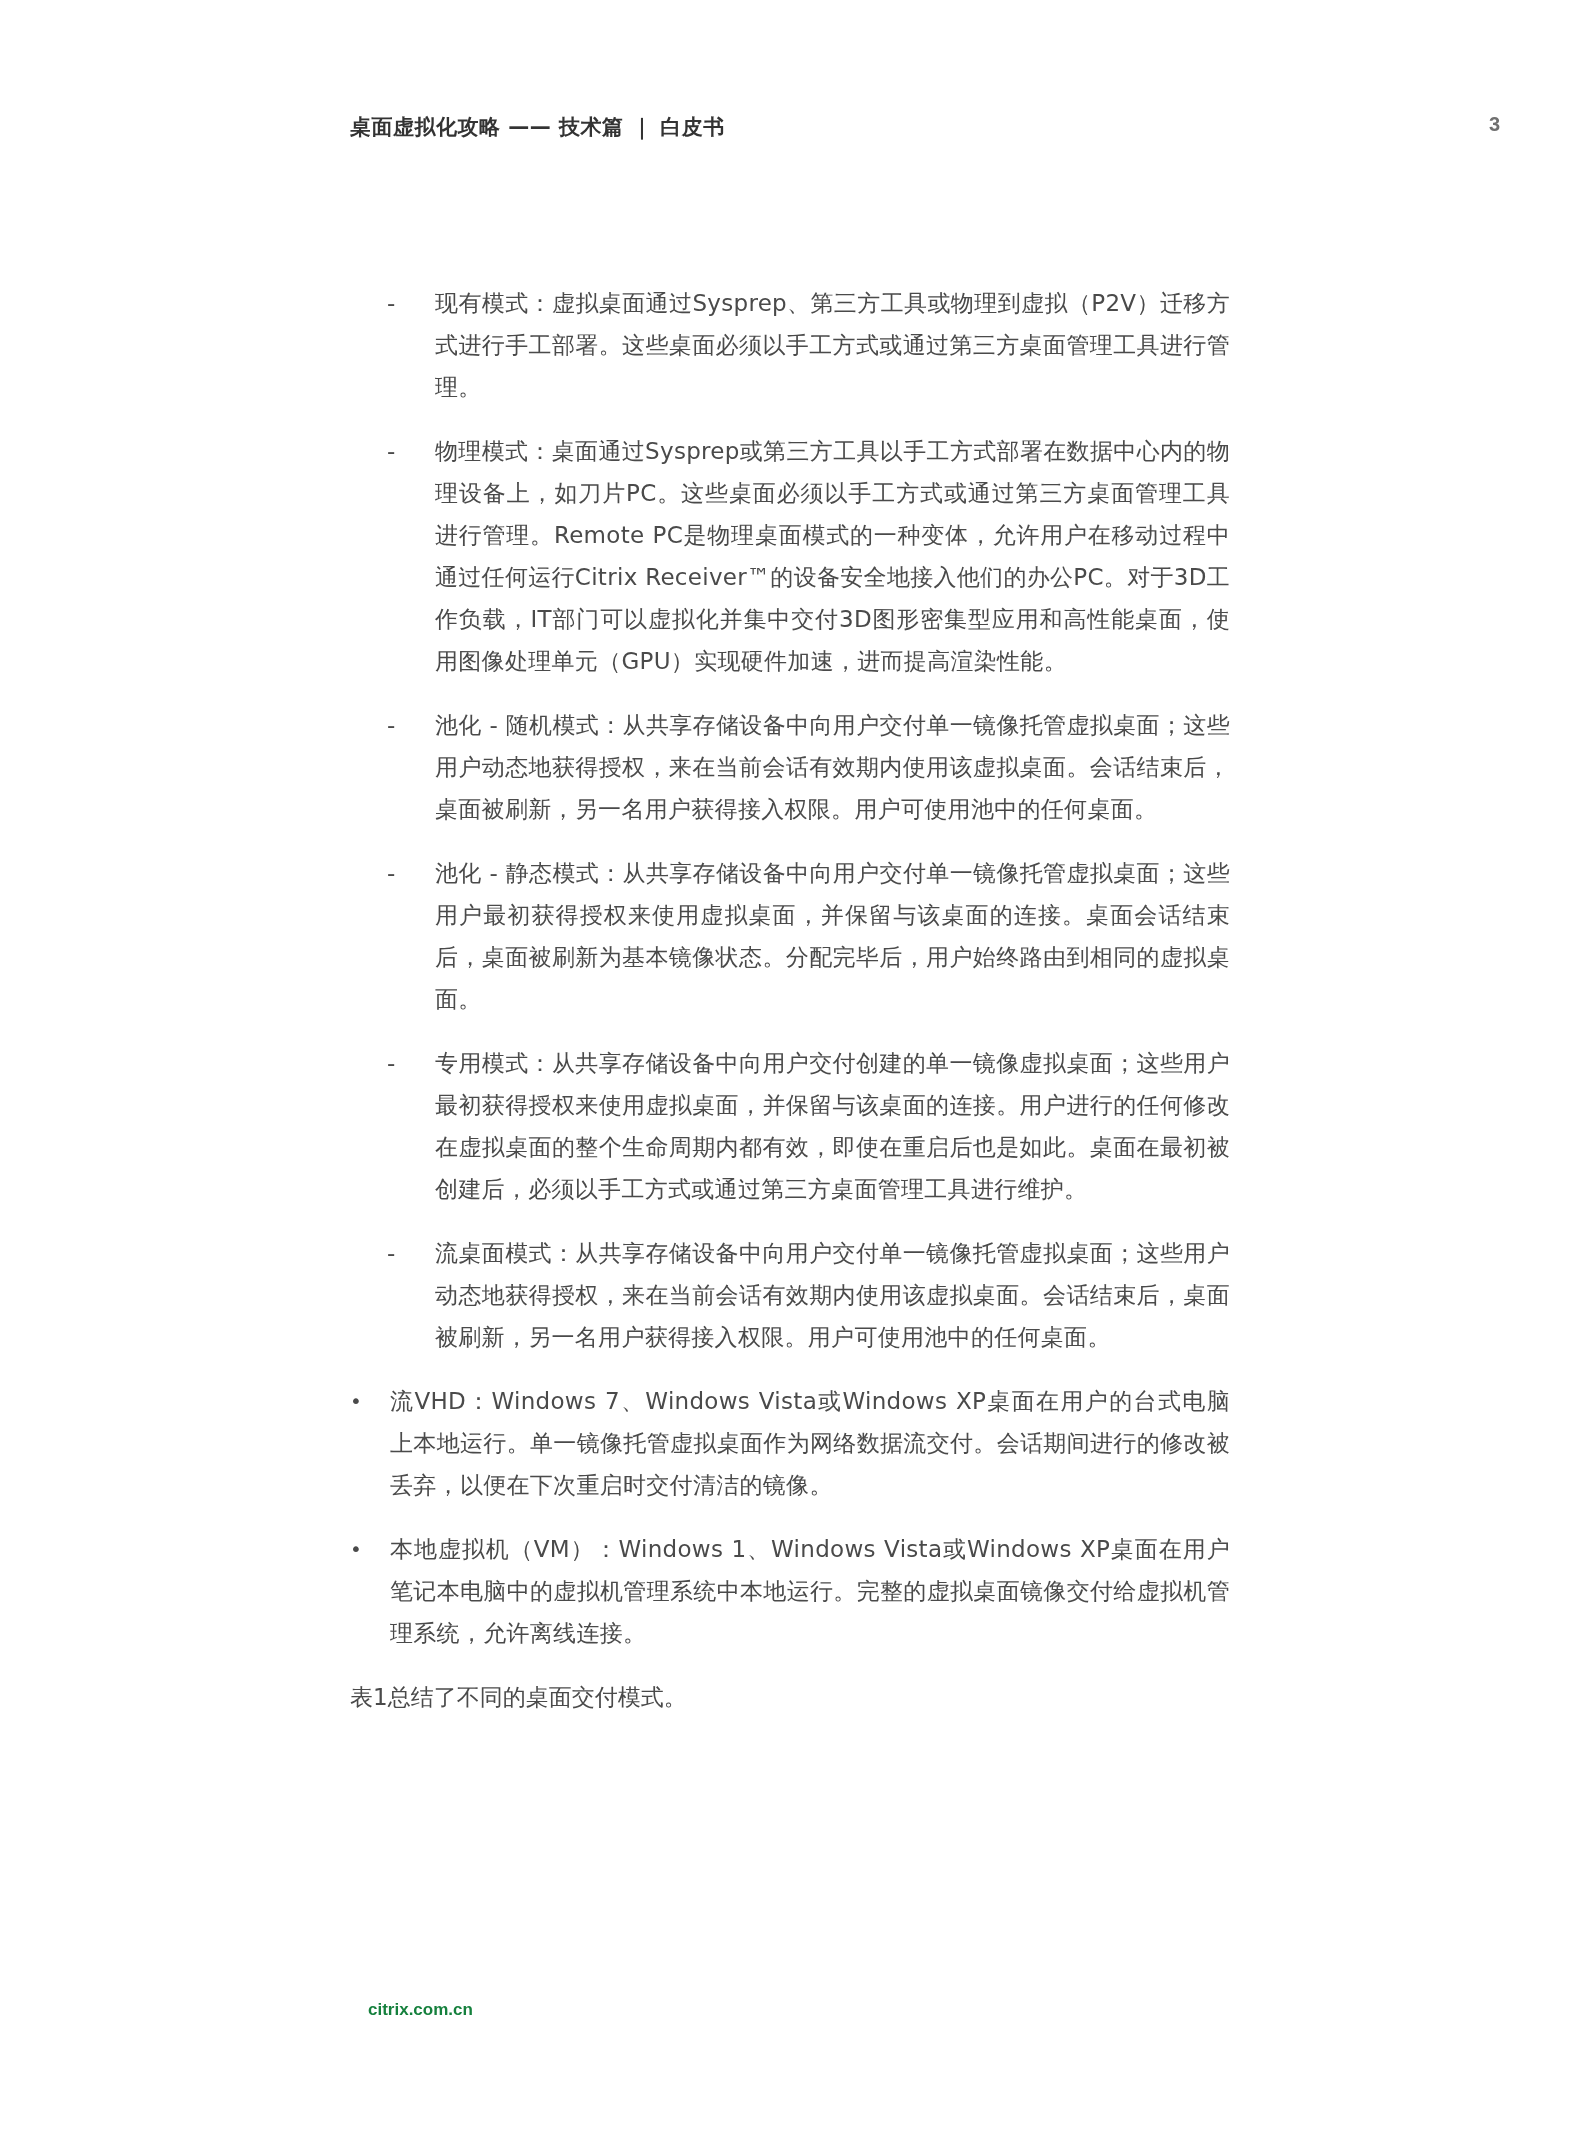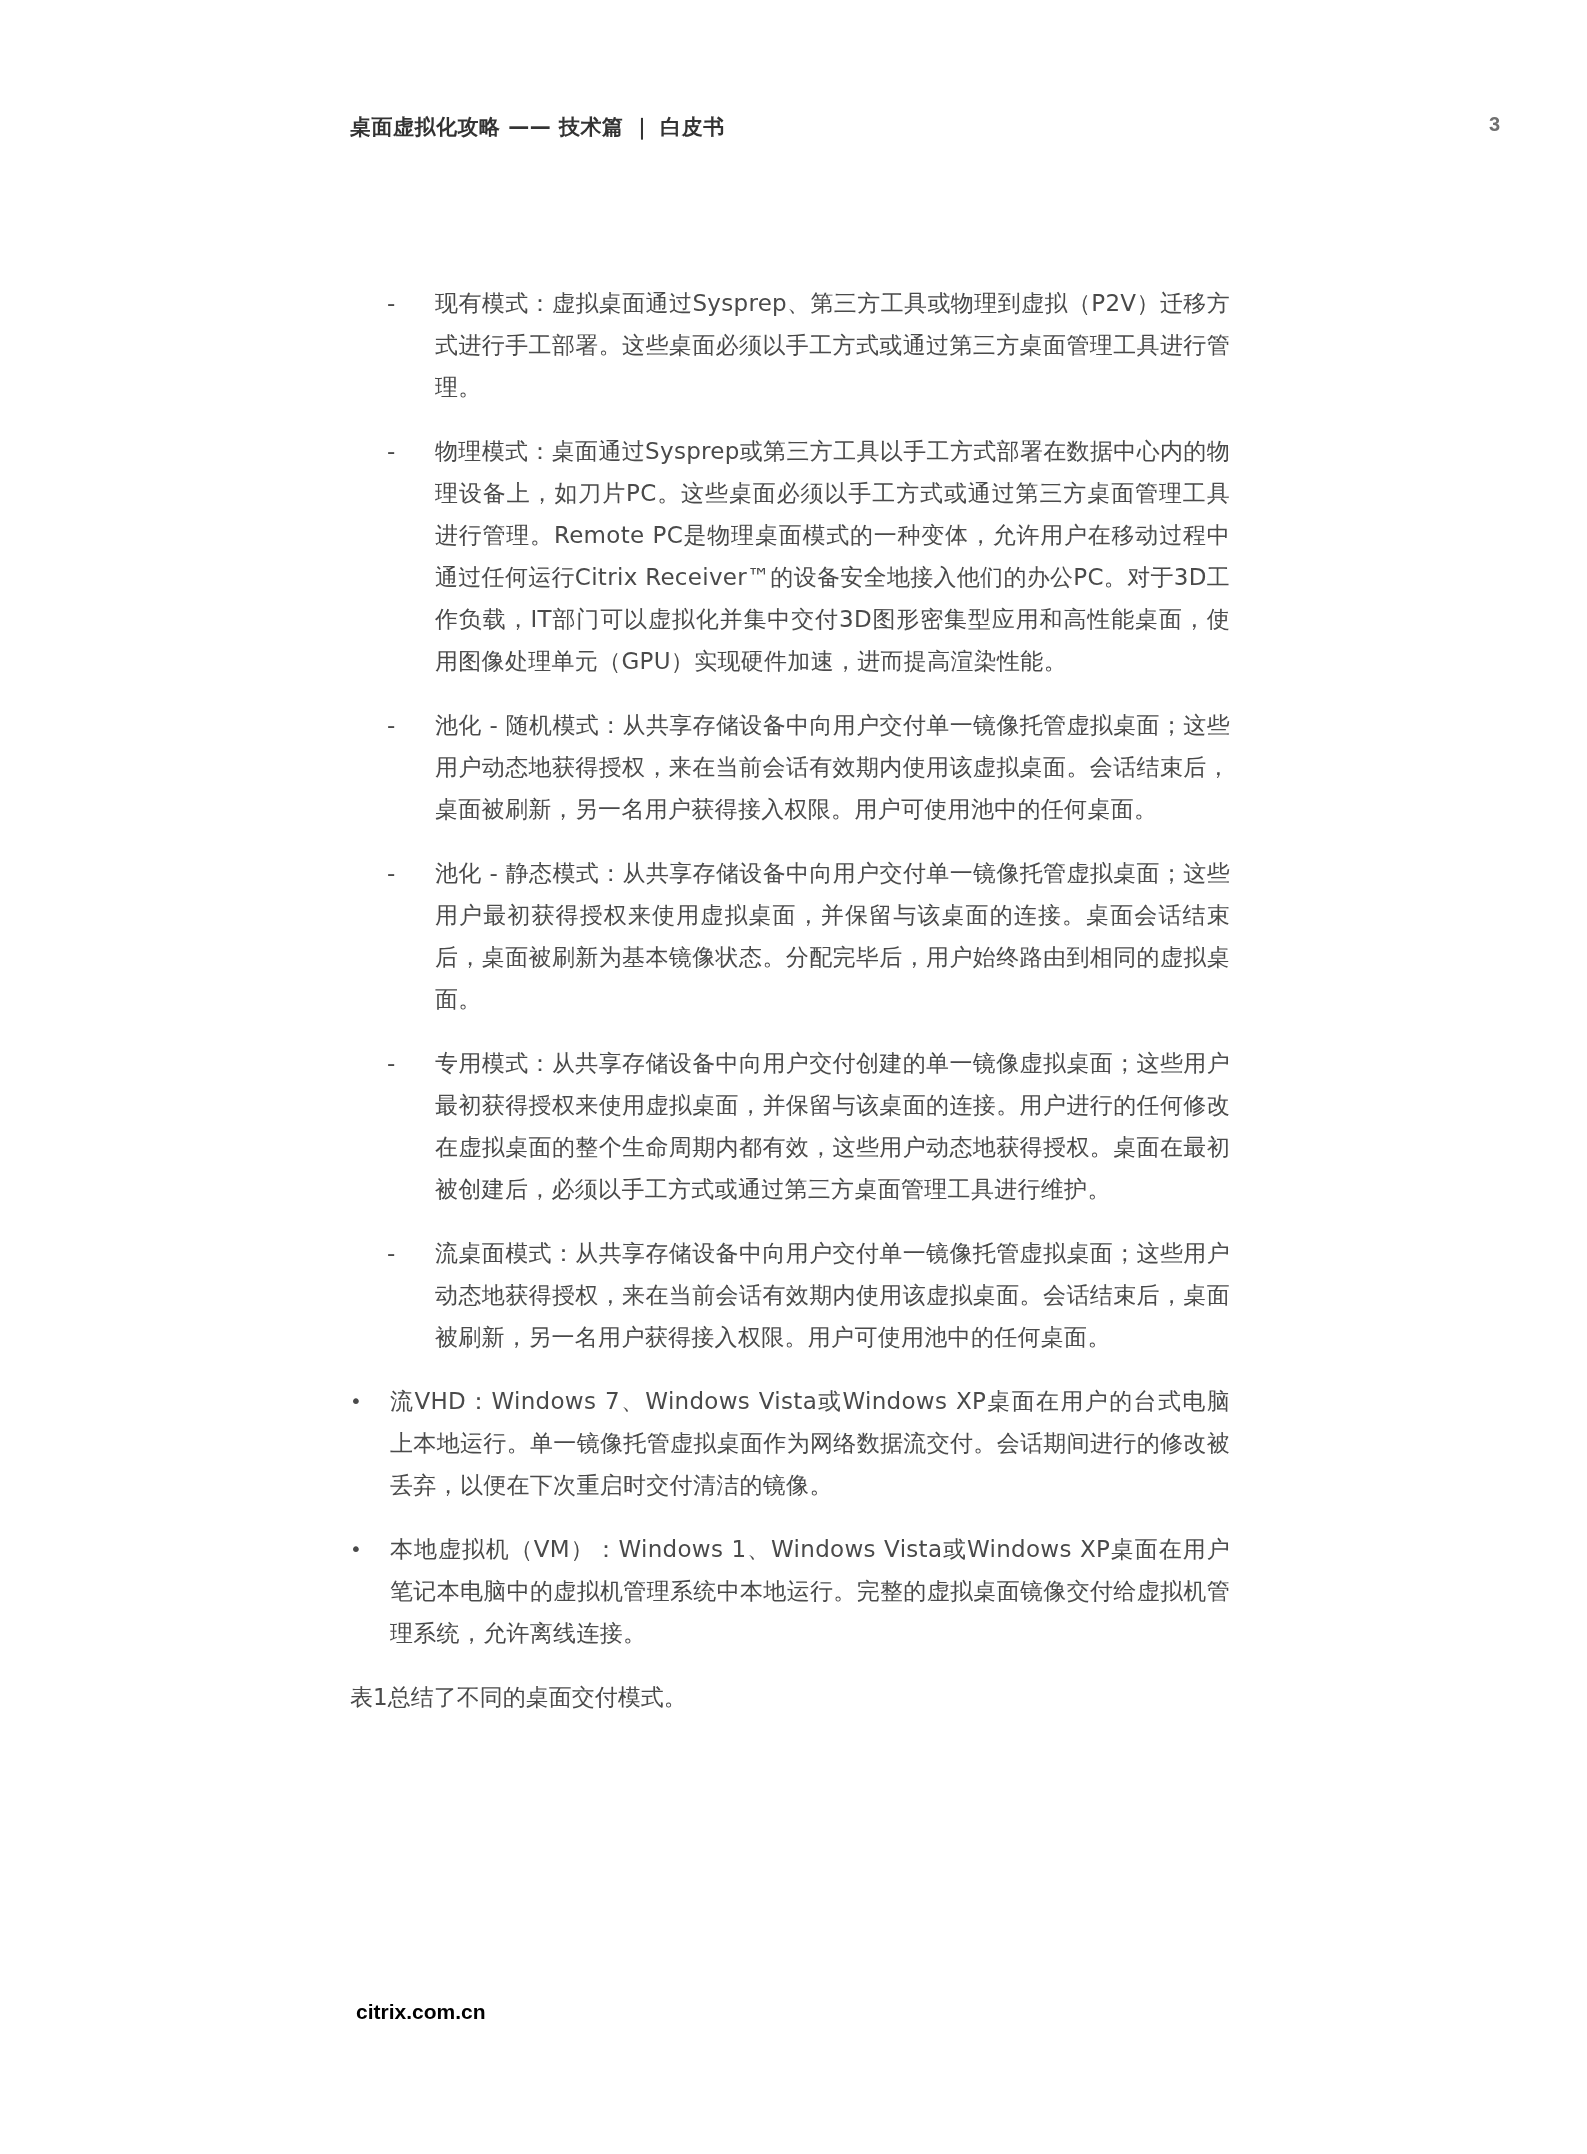--- a/index.html
+++ b/index.html
@@ -77,26 +77,26 @@
       letter-spacing: 0.3px;
     }
     .summary {
       font-size: 23px;
       line-height: 42px;
       color: #4a4a4a;
       margin-top: 6px;
     }
     .footer {
       position: absolute;
-      left: 356px;
+      left: 368px;
       top: 2000px;
       font-family: "Liberation Sans", sans-serif;
-      font-size: 21px;
+      font-size: 17px;
       font-weight: bold;
-      color: #000000;
+      color: #15803d;
     }
   </style>
 </head>
 <body>
 
 <header class="header">
   <div class="header-title">桌面虚拟化攻略 —— 技术篇 ｜ 白皮书</div>
   <div class="page-number">3</div>
 </header>
 
@@ -112,21 +112,21 @@
   <div class="item sub">
     <span class="marker">-</span>
     <span class="text">池化 - 随机模式：从共享存储设备中向用户交付单一镜像托管虚拟桌面；这些用户动态地获得授权，来在当前会话有效期内使用该虚拟桌面。会话结束后，桌面被刷新，另一名用户获得接入权限。用户可使用池中的任何桌面。</span>
   </div>
   <div class="item sub">
     <span class="marker">-</span>
     <span class="text">池化 - 静态模式：从共享存储设备中向用户交付单一镜像托管虚拟桌面；这些用户最初获得授权来使用虚拟桌面，并保留与该桌面的连接。桌面会话结束后，桌面被刷新为基本镜像状态。分配完毕后，用户始终路由到相同的虚拟桌面。</span>
   </div>
   <div class="item sub">
     <span class="marker">-</span>
-    <span class="text">专用模式：从共享存储设备中向用户交付创建的单一镜像虚拟桌面；这些用户最初获得授权来使用虚拟桌面，并保留与该桌面的连接。用户进行的任何修改在虚拟桌面的整个生命周期内都有效，这些用户动态地获得授权。桌面在最初被创建后，必须以手工方式或通过第三方桌面管理工具进行维护。</span>
+    <span class="text">专用模式：从共享存储设备中向用户交付创建的单一镜像虚拟桌面；这些用户最初获得授权来使用虚拟桌面，并保留与该桌面的连接。用户进行的任何修改在虚拟桌面的整个生命周期内都有效，即使在重启后也是如此。桌面在最初被创建后，必须以手工方式或通过第三方桌面管理工具进行维护。</span>
   </div>
   <div class="item sub">
     <span class="marker">-</span>
     <span class="text">流桌面模式：从共享存储设备中向用户交付单一镜像托管虚拟桌面；这些用户动态地获得授权，来在当前会话有效期内使用该虚拟桌面。会话结束后，桌面被刷新，另一名用户获得接入权限。用户可使用池中的任何桌面。</span>
   </div>
 
   <div class="item main">
     <span class="marker">•</span>
     <span class="text">流VHD：Windows 7、Windows Vista或Windows XP桌面在用户的台式电脑上本地运行。单一镜像托管虚拟桌面作为网络数据流交付。会话期间进行的修改被丢弃，以便在下次重启时交付清洁的镜像。</span>
   </div>

